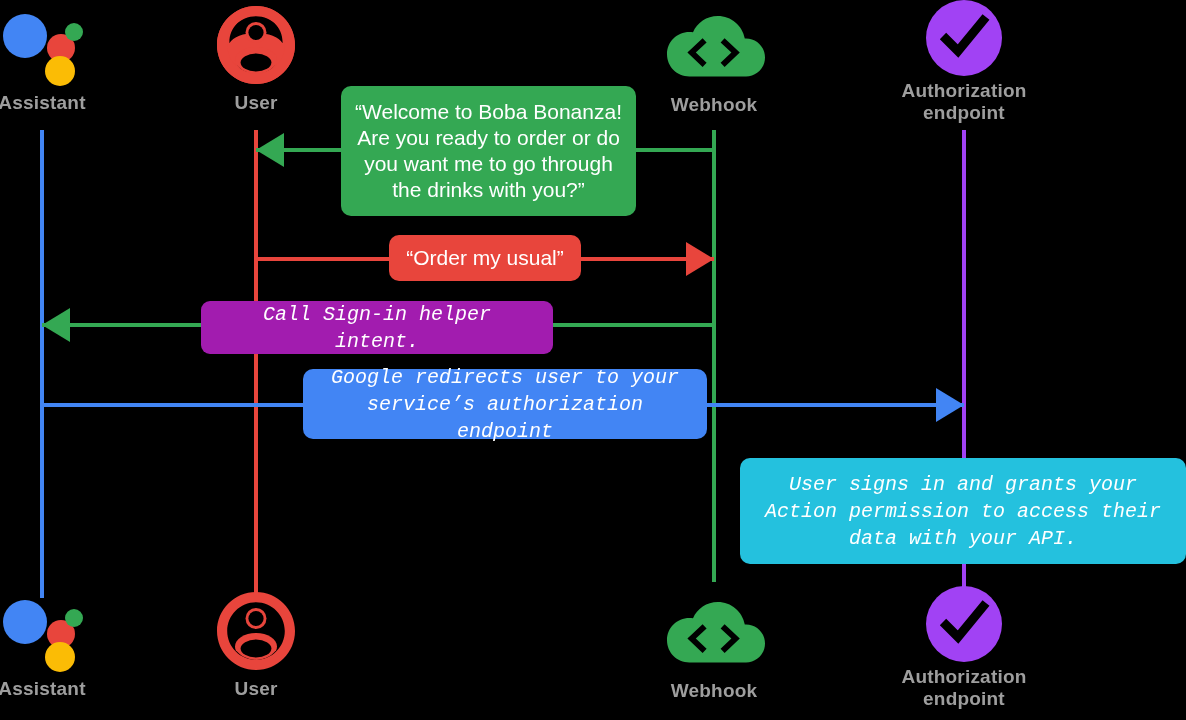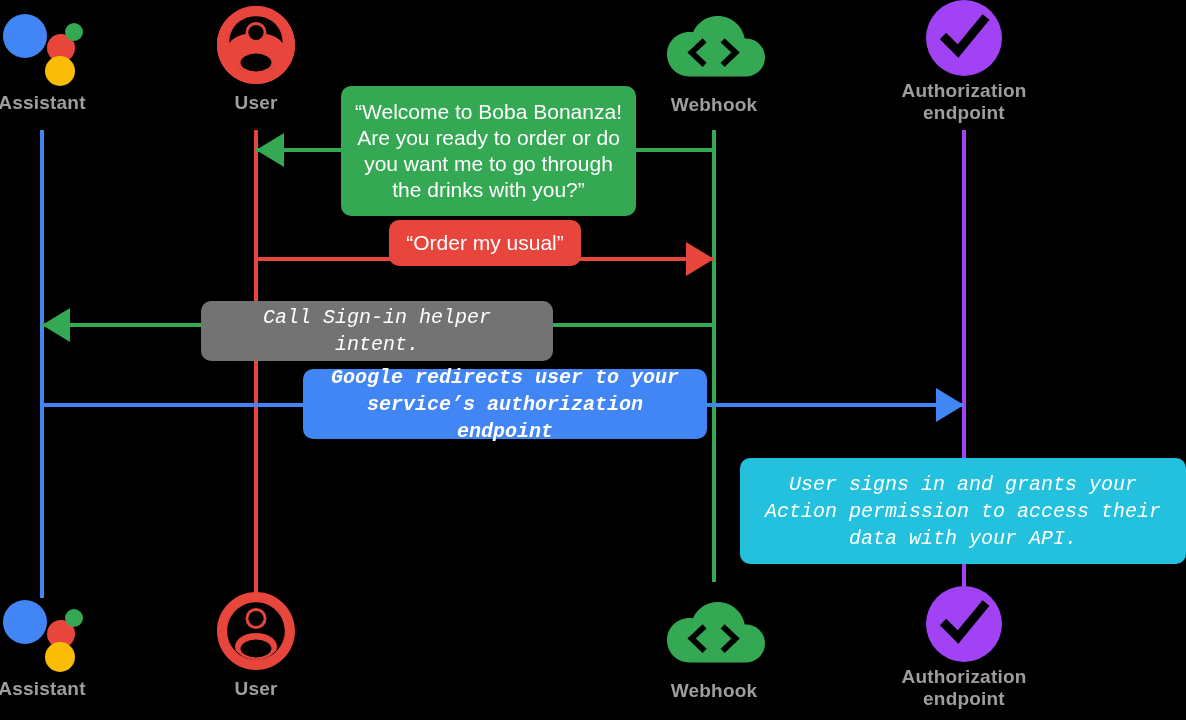--- a/index.html
+++ b/index.html
@@ -168,33 +168,33 @@
   <div class="arrow arrow-left" style="left:256px; top:133px; color:#34a853;"></div>
   <div class="bubble bubble-sans" style="left:341px; top:86px; width:295px; height:130px; background:#34a853; padding:8px 14px;">
     <div class="bubble-inner">“Welcome to Boba Bonanza!
 Are you ready to order or do
 you want me to go through
 the drinks with you?”</div>
   </div>
 
   <div class="msgline" style="left:256px; top:257px; width:458px; background:#e8453c;"></div>
   <div class="arrow arrow-right" style="left:686px; top:242px; color:#e8453c;"></div>
-  <div class="bubble bubble-sans" style="left:389px; top:220px; width:192px; height:46px; background:#e8453c; padding:0 12px;">
+  <div class="bubble bubble-sans" style="left:389px; top:235px; width:192px; height:46px; background:#e8453c; padding:0 12px;">
     <div class="bubble-inner">“Order my usual”</div>
   </div>
 
   <div class="msgline" style="left:42px; top:323px; width:672px; background:#34a853;"></div>
   <div class="arrow arrow-left" style="left:42px; top:308px; color:#34a853;"></div>
-  <div class="bubble bubble-mono" style="left:201px; top:301px; width:352px; height:60px; background:#737373; padding:0 14px;">
+  <div class="bubble bubble-mono" style="left:201px; top:301px; width:352px; height:53px; background:#a21caf; padding:0 14px;border-radius:9px;">
     <div class="bubble-inner">Call Sign-in helper intent.</div>
   </div>
 
   <div class="msgline" style="left:42px; top:403px; width:922px; background:#4285f4;"></div>
   <div class="arrow arrow-right" style="left:936px; top:388px; color:#4285f4;"></div>
-  <div class="bubble bubble-mono" style="left:303px; top:369px; width:404px; height:70px; background:#4285f4; padding:0 10px;font-weight:bold;">
+  <div class="bubble bubble-mono" style="left:303px; top:369px; width:404px; height:70px; background:#4285f4; padding:0 10px;">
     <div class="bubble-inner">Google redirects user to your
 service’s authorization endpoint</div>
   </div>
 
   <div class="bubble bubble-mono" style="left:740px; top:458px; width:446px; height:106px; background:#24c1de; padding:16px 14px;">
     <div class="bubble-inner">User signs in and grants your
 Action permission to access their
 data with your API.</div>
   </div>
 

